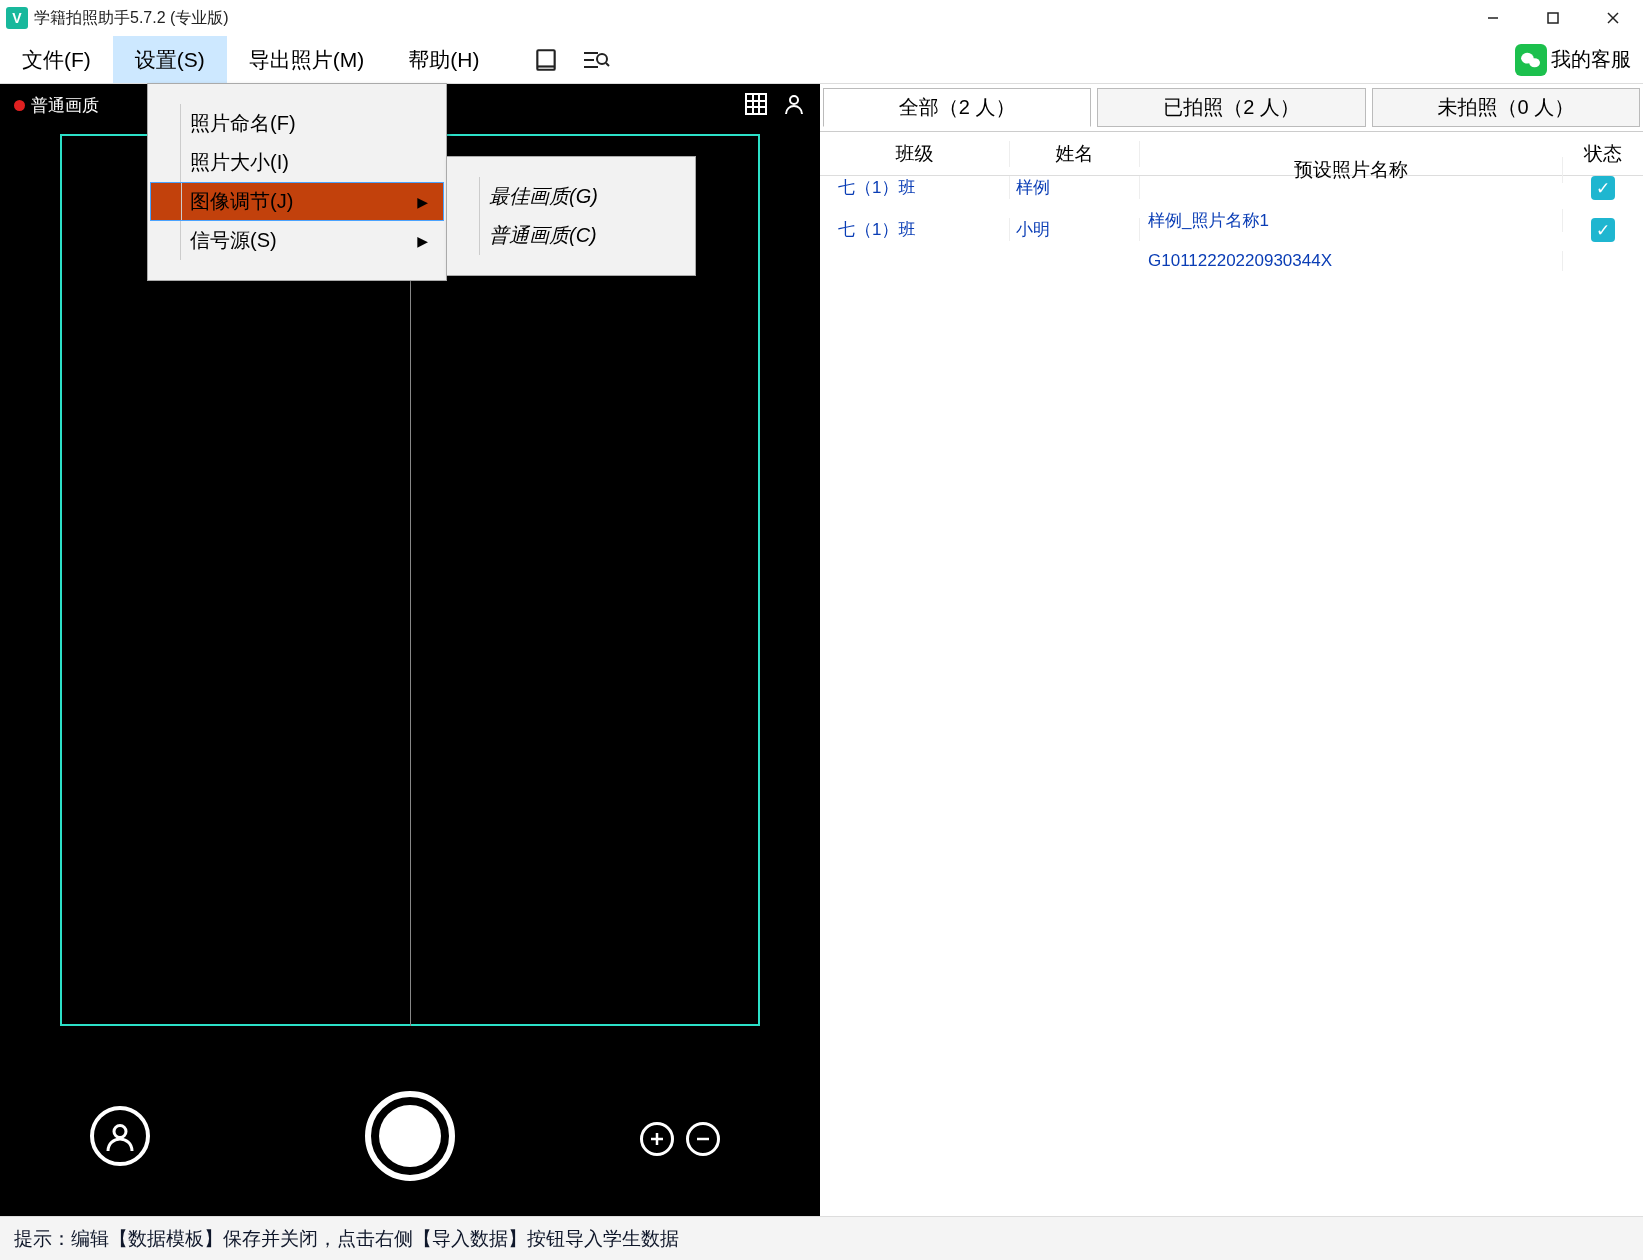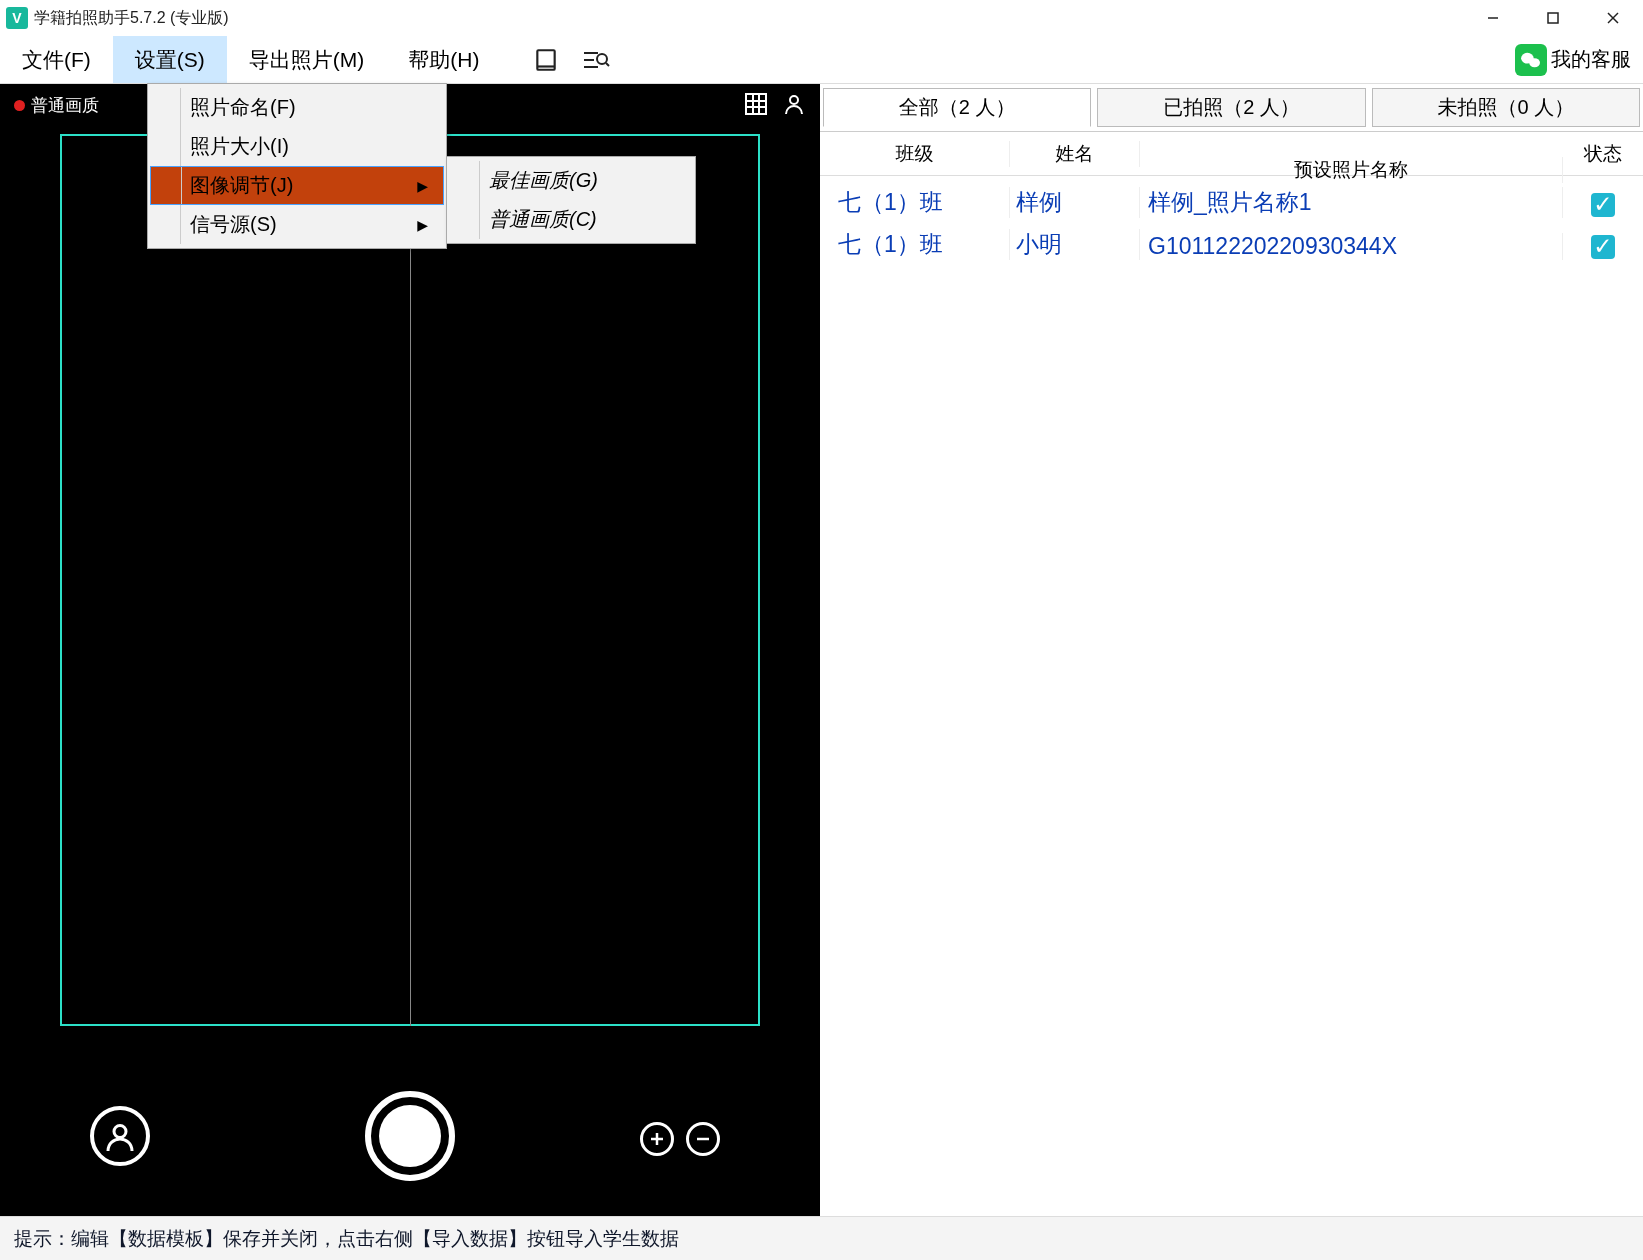--- a/index.html
+++ b/index.html
@@ -154,38 +154,38 @@
   .grid-header {
     display:flex; height:44px; align-items:center;
     border-bottom:1px solid #ddd; font-size:19px;
   }
   .col-class { width:190px; text-align:center; border-right:1px solid #eee;}
   .col-name  { width:130px; text-align:center; border-right:1px solid #eee;}
   .col-photo { flex:1; text-align:center; border-right:1px solid #eee;margin-top:33px;}
   .col-state { width:80px; text-align:center;}
   .grid-body { flex:1; overflow:auto; }
   .row {
-    display:flex; height:42px; align-items:flex-end;
-    font-size:23px; color:#0a3db5;
+    display:flex; height:42px; align-items:flex-start;
+    font-size:17px; color:#0a3db5;
   }
   .row .col-class { padding-left:18px; text-align:left;}
   .row .col-name  { text-align:left; padding-left:6px;}
   .row .col-photo { text-align:left; padding-left:8px;}
   .chk {
     width:24px; height:24px; background:#1fb6d0; border-radius:4px;
     display:inline-flex; align-items:center; justify-content:center; color:#fff;
   }
   
   .dropdown {
     position:absolute;
     background:#f2f2f2;
     border:1px solid #aaa;
     box-shadow:2px 2px 4px rgba(0,0,0,0.25);
     z-index:100;
-    padding:4px 2px;
+    padding:20px 2px;
   }
   .dd-settings { top:47px; left:147px; width:300px; }
   .dd-item {
     padding:6px 16px 6px 40px;
     font-size:20px;
     display:flex; align-items:center; justify-content:space-between;
     position:relative;
   }
   .dd-item::before{
     content:""; position:absolute; left:30px; top:0; bottom:0; width:1px; background:#ccc;

